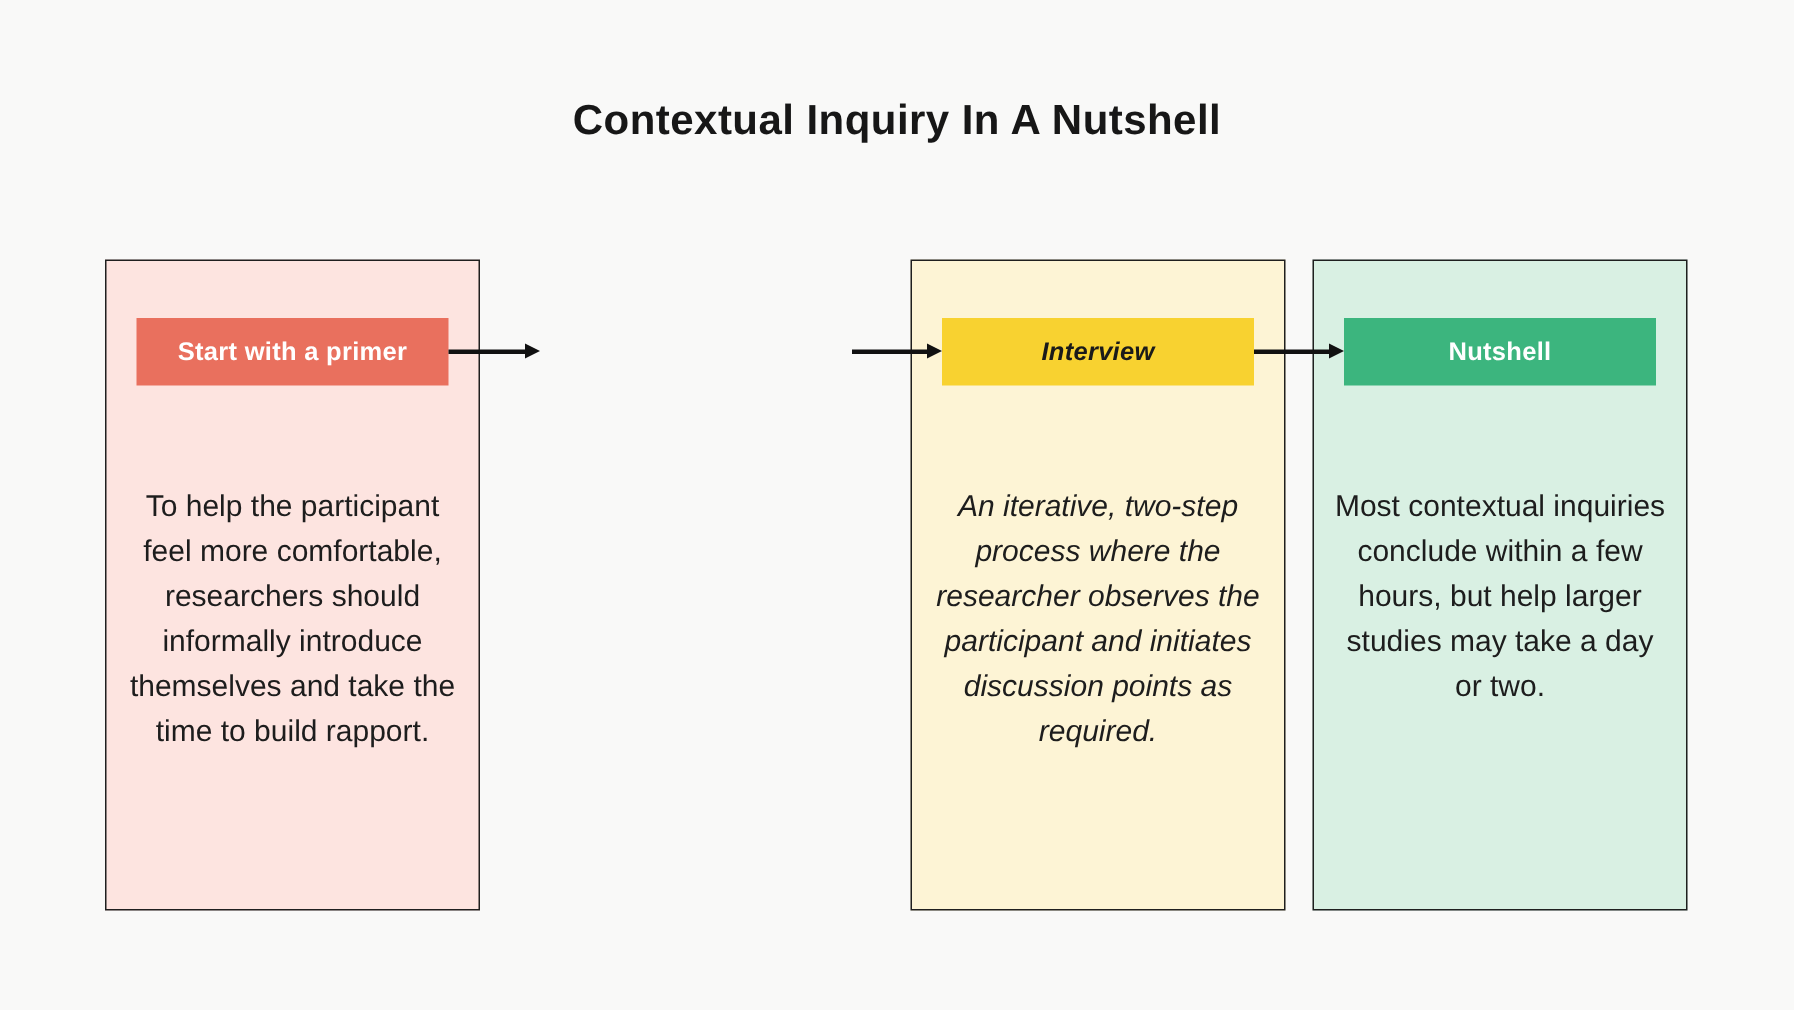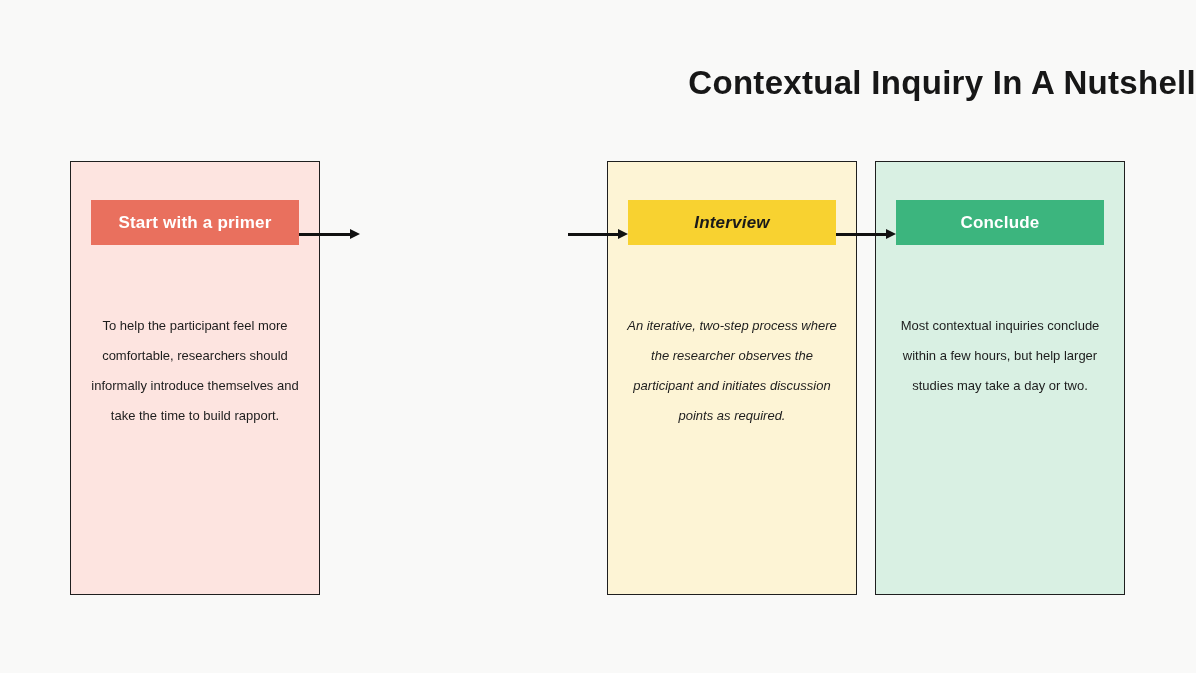--- a/index.html
+++ b/index.html
@@ -14,29 +14,29 @@
     height: 673px;
     background: #f9f9f8;
     overflow: hidden;
   }
   .title {
     position: absolute;
     top: 64px;
     left: 0;
     width: 100%;
     margin: 0;
-    text-align: right;
-    font-size: 33px;
+    text-align: center;
+    font-size: 28px;
     font-weight: 700;
     color: #171717;
     letter-spacing: 0.3px;
   }
   .card {
     position: absolute;
-    top: 161px;
+    top: 173px;
     width: 250px;
     height: 434px;
     border: 1.5px solid #1f1f1f;
   }
   .card-0 { left: 70px; }
   .card-1 { left: 339px; }
   .card-2 { left: 607px; }
   .card-3 { left: 875px; }
   .chip {
     margin: 38px auto 0;
@@ -47,21 +47,21 @@
     justify-content: center;
     font-size: 17px;
     font-weight: 700;
     letter-spacing: 0.2px;
     text-align: center;
   }
   .desc {
     margin-top: 66px;
     padding: 0 12px;
     text-align: center;
-    font-size: 13px;
+    font-size: 20px;
     line-height: 30px;
     color: #1d1d1d;
   }
   .arrow {
     position: absolute;
     top: 233px;
     height: 2.5px;
     background: #111111;
   }
   .arrow::after {
@@ -91,21 +91,21 @@
     <div class="desc">To help the participant feel more comfortable, researchers should informally introduce themselves and take the time to build rapport.</div>
   </div>
 
 
   <div class="card card-2" style="background-color: rgb(253, 244, 213); font-style: italic;">
     <div class="chip" style="background-color: rgb(248, 210, 48); color: rgb(26, 26, 26);">Interview</div>
     <div class="desc">An iterative, two-step process where the researcher observes the participant and initiates discussion points as required.</div>
   </div>
 
   <div class="card card-3" style="background-color: rgb(217, 240, 227);">
-    <div class="chip" style="background-color: rgb(60, 181, 126); color: rgb(255, 255, 255);">Conclude</div>
+    <div class="chip" style="background-color: rgb(60, 181, 126); color: rgb(255, 255, 255);">Nutshell</div>
     <div class="desc">Most contextual inquiries conclude within a few hours, but help larger studies may take a day or two.</div>
   </div>
 
   <div class="arrow arrow-0" style="background-color: rgb(17, 17, 17);"></div>
   <div class="arrow arrow-1" style="background-color: rgb(17, 17, 17);"></div>
   <div class="arrow arrow-2" style="background-color: rgb(17, 17, 17);"></div>
 
 </div>
 
 </body></html>

